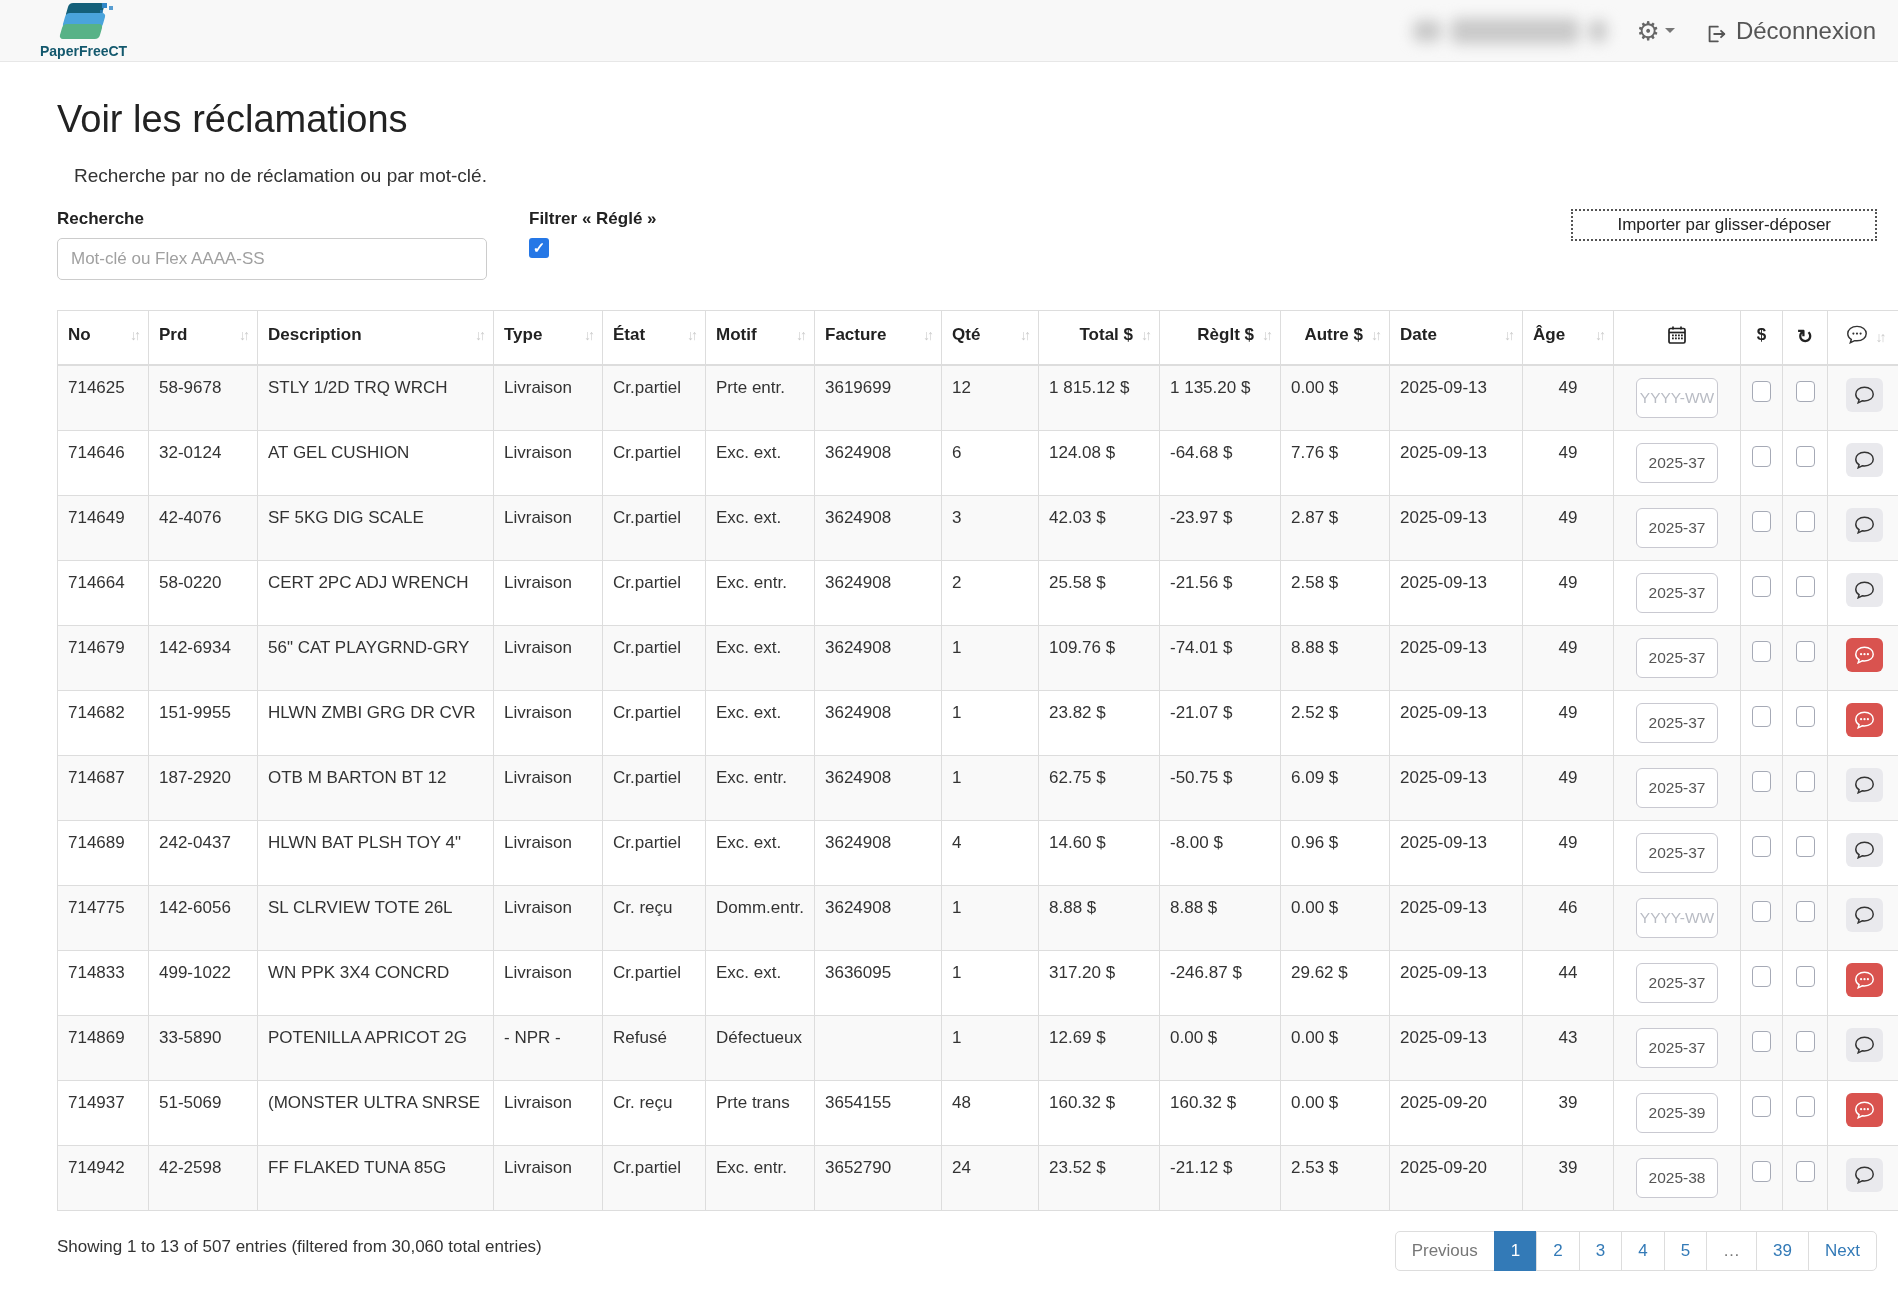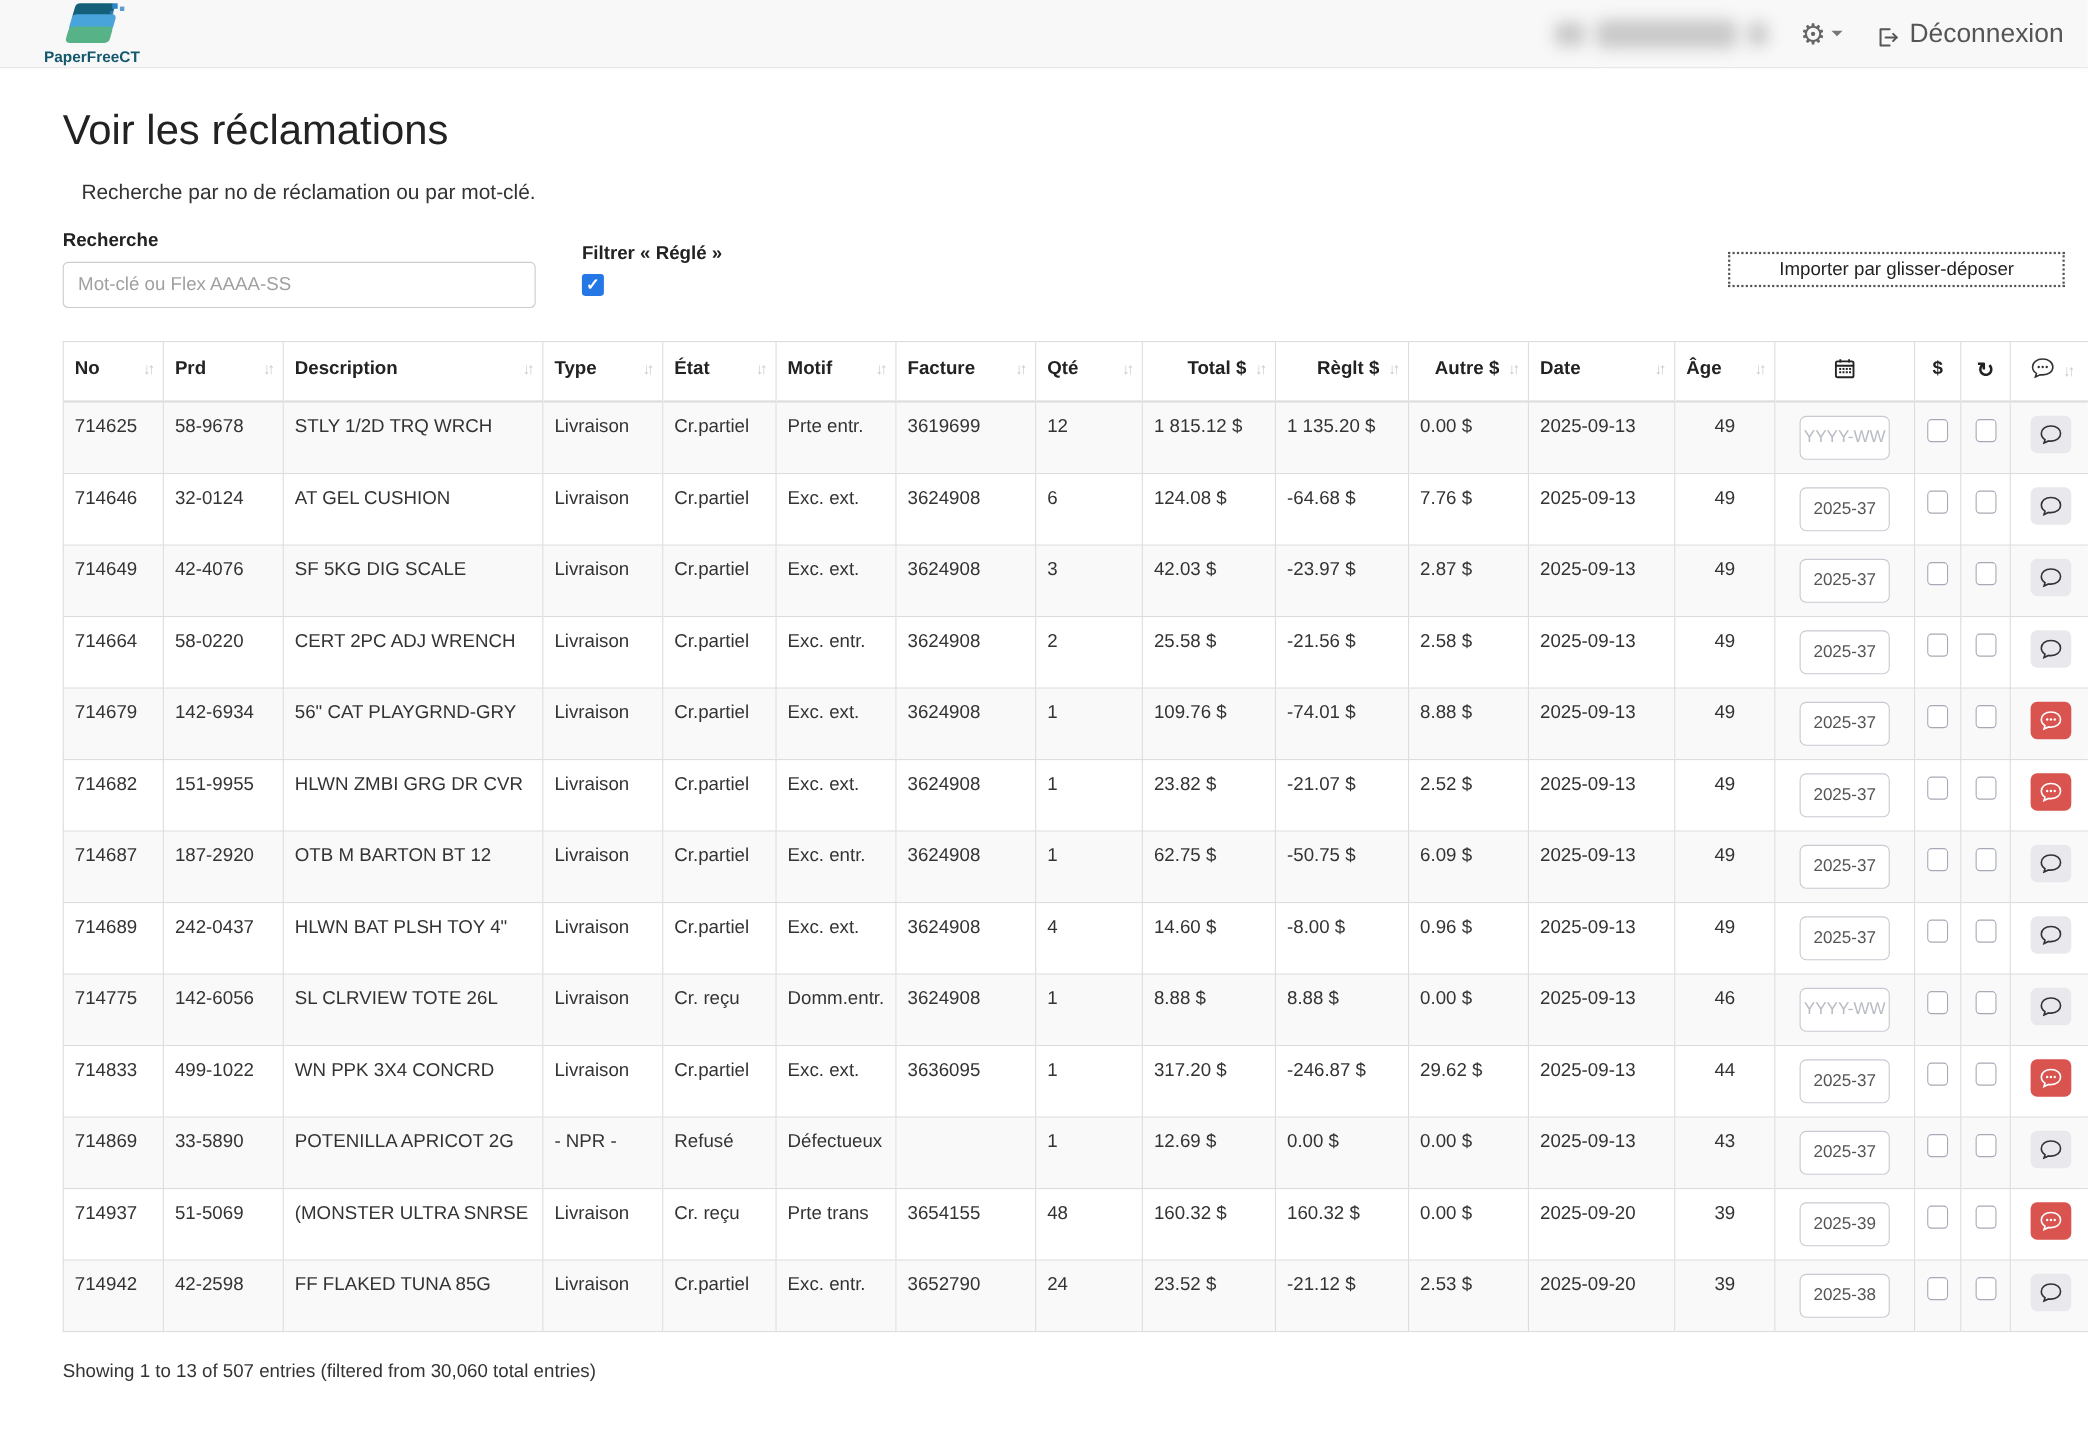--- a/index.html
+++ b/index.html
@@ -39,21 +39,21 @@
   .blob.b1 { width:28px; } .blob.b2 { width:128px; height:26px;} .blob.b3 { width:18px; }
   .gear-group { display:flex; align-items:center; color:#666; cursor:pointer; }
   .gear-glyph { font-size:26px; line-height:1; }
   .logout { display:flex; align-items:flex-end; gap:9px; color:#555; font-size:24px; cursor:pointer; }
 
   
   .main { padding:0 21px;margin-left:36px; }
   .page-title { font-size:38px; font-weight:400; color:#222; margin:36px 0 0 0; }
   .subtitle { font-size:19px; color:#333; margin:24px 0 0 17px; }
 
-  .controls { display:flex; align-items:center; margin-top:22px; }
+  .controls { display:flex; align-items:flex-start; margin-top:22px; }
   .search-block { width:430px; }
   .control-label { display:block; font-weight:bold; font-size:17px; color:#222; margin-bottom:9px; }
   .search-input {
     width:100%; height:42px; border:1px solid #ccc; border-radius:5px;
     padding:0 13px; font-size:17px; color:#a16207; font-family:"Liberation Sans",sans-serif;
   }
   .search-input::placeholder { color:#a0a0a0; }
   .filter-block { margin-left:42px; }
   .checkbox-checked {
     width:20px; height:20px; border-radius:3px; background:#2577e6; color:#fff;
@@ -734,14 +734,43 @@
                 </svg>
               </button>
             </td>
           </tr>
         </tbody>
     </table>
   </div>
 
   <div class="footer-row">
     <div class="showing-text">Showing 1 to 13 of 507 entries (filtered from 30,060 total entries)</div>
+    <ul class="pagination">
+        <li class="muted">
+          <a>Previous</a>
+        </li>
+        <li class="active">
+          <a>1</a>
+        </li>
+        <li>
+          <a>2</a>
+        </li>
+        <li>
+          <a>3</a>
+        </li>
+        <li>
+          <a>4</a>
+        </li>
+        <li>
+          <a>5</a>
+        </li>
+        <li class="muted">
+          <a>…</a>
+        </li>
+        <li>
+          <a>39</a>
+        </li>
+        <li>
+          <a>Next</a>
+        </li>
+      </ul>
   </div>
 </div>
 
 </body></html>

